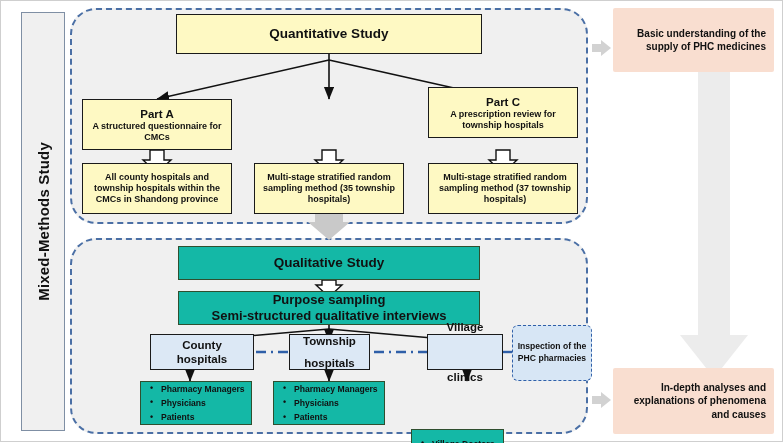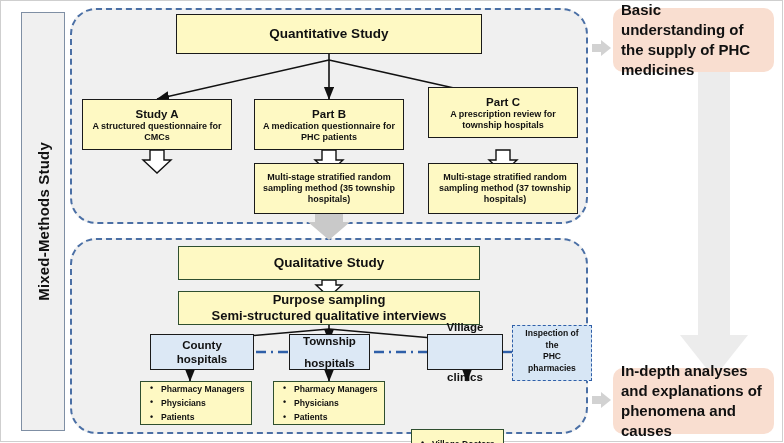--- a/index.html
+++ b/index.html
@@ -68,21 +68,21 @@
     display: flex;
     flex-direction: column;
     align-items: center;
     justify-content: center;
     text-align: center;
     color: #111111;
     line-height: 1.22;
     padding: 2px 4px;
   }
   .node.yellow { background: #fef9c3; }
-  .node.green  { background: #fef9c3; border-color: #2f4f2f; }
+  .node.green  { background: #14b8a6; border-color: #2f4f2f; }
   .node.blue   { background: #dce8f5; }
 
   .node .title {
     font-weight: bold;
     font-size: 11.5px;
   }
   .node .sub {
     font-weight: bold;
     font-size: 9px;
   }
@@ -120,43 +120,44 @@
     left: -11px;
     top: -0.5px;
     font-size: 9px;
   }
 
   
   .inspect-box {
     position: absolute;
     box-sizing: border-box;
     border: 1.8px dashed #2f5fa8;
-    border-radius: 0;
+    border-radius: 6px;
     background: #d7e6f5;
     display: flex;
+    align-items: center;
     justify-content: center;
     text-align: center;
     font-size: 8.6px;
     font-weight: bold;
     color: #111111;
     line-height: 1.35;
-    padding: 2px 12px;
+    padding: 2px 0;
   }
 
   
   .outcome {
     position: absolute;
     box-sizing: border-box;
     background: #f9ded0;
-    border-radius: 10px;
+    border-radius: 2px;
     display: flex;
     align-items: center;
     justify-content: center;
-    text-align: left;
-    font-size: 15px;
+    text-align: right;
+    font-size: 10px;
     font-weight: bold;
     color: #111111;
     line-height: 1.35;
     padding: 4px 8px;
   }
 
   
   #wires {
     position: absolute;
     left: 0; top: 0;
@@ -239,28 +240,27 @@
     <g fill="#ececec">
       <path d="M698,65 L730,65 L730,335 L748,335 L714,378 L680,335 L698,335 z"></path>
     </g>
   </svg>
 
   <div class="node yellow" style="left:176px; top:14px; width:306px; height:40px;">
     <div class="big">Quantitative Study</div>
   </div>
 
   <div class="node yellow" style="left:82px; top:99px; width:150px; height:51px;">
-    <div class="title">Study A</div>
+    <div class="title">Part A</div>
     <div class="sub">A structured questionnaire for CMCs</div>
   </div>
-
-  <div class="node yellow" style="left:254px; top:99px; width:150px; height:51px;">
-    <div class="title">Part B</div>
-    <div class="sub">A medication questionnaire for PHC patients</div>
-  </div>
+  <div class="node yellow" style="left:82px; top:163px; width:150px; height:51px;">
+    <div class="sub">All county hospitals and township hospitals within the CMCs in Shandong province</div>
+  </div>
+
   <div class="node yellow" style="left:254px; top:163px; width:150px; height:51px;">
     <div class="sub">Multi-stage stratified random sampling method (35 township hospitals)</div>
   </div>
 
   <div class="node yellow" style="left:428px; top:87px; width:150px; height:51px;">
     <div class="title">Part C</div>
     <div class="sub">A prescription review for township hospitals</div>
   </div>
   <div class="node yellow" style="left:428px; top:163px; width:150px; height:51px;padding-left:8px;">
     <div class="sub">Multi-stage stratified random sampling method (37 township hospitals)</div>

